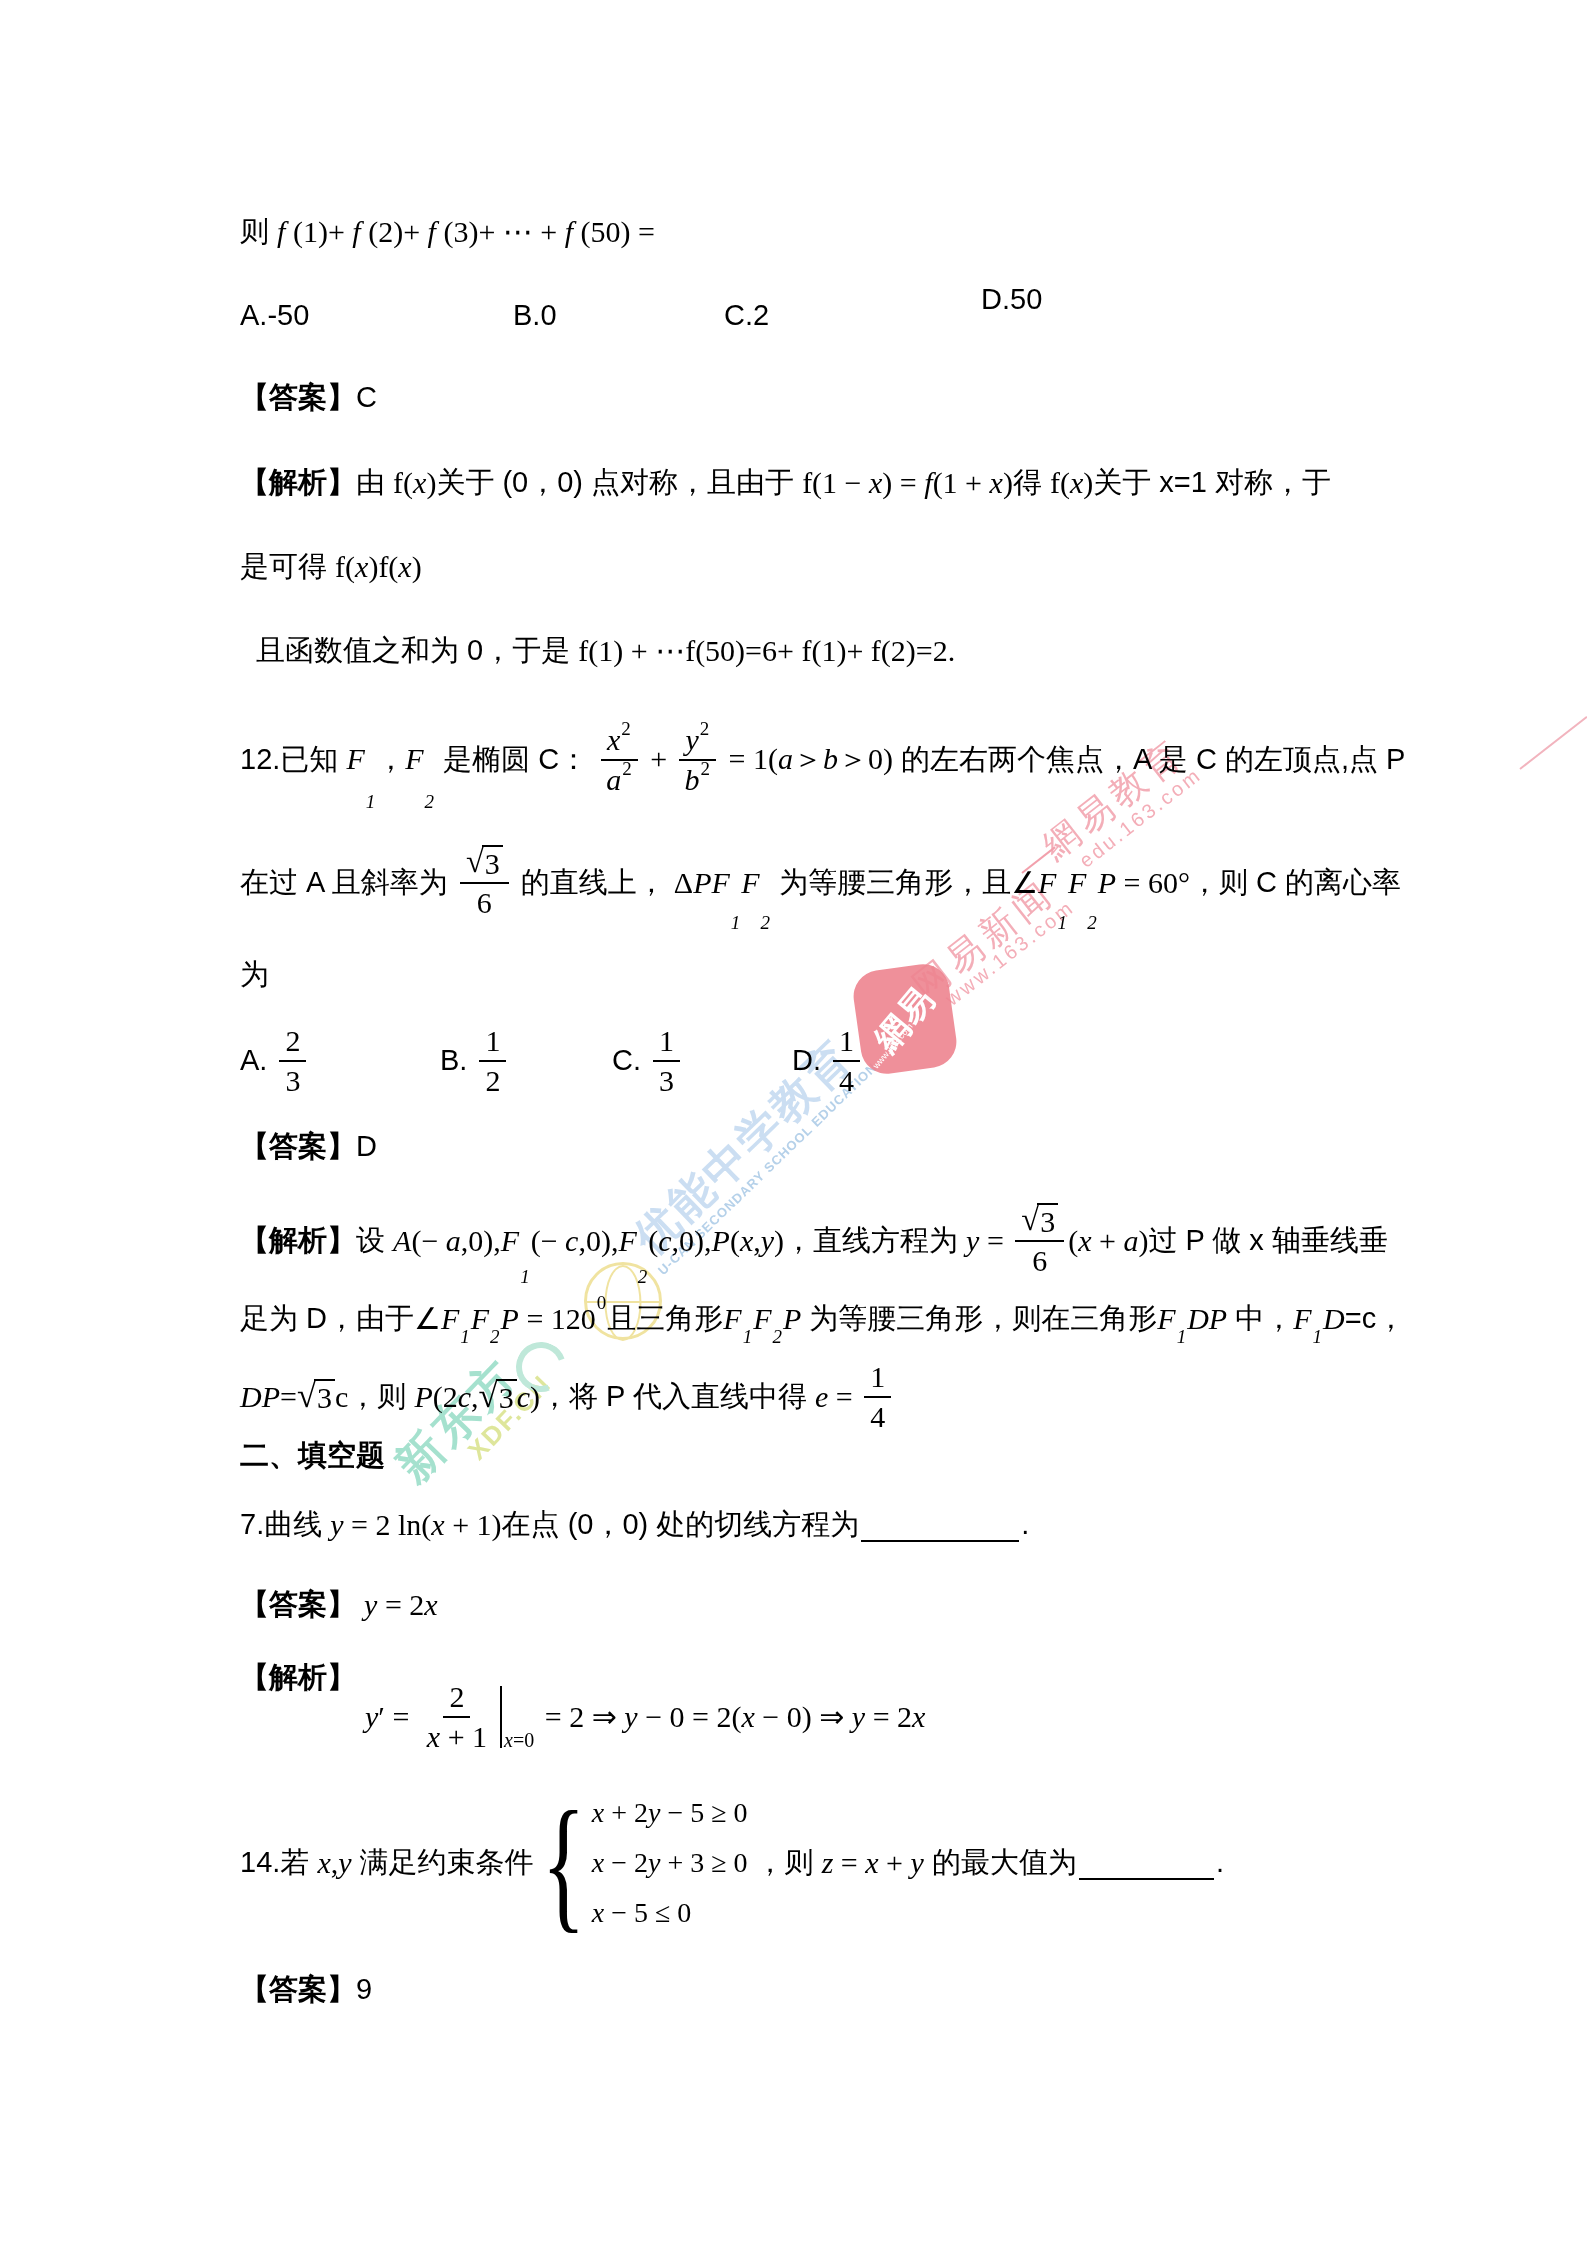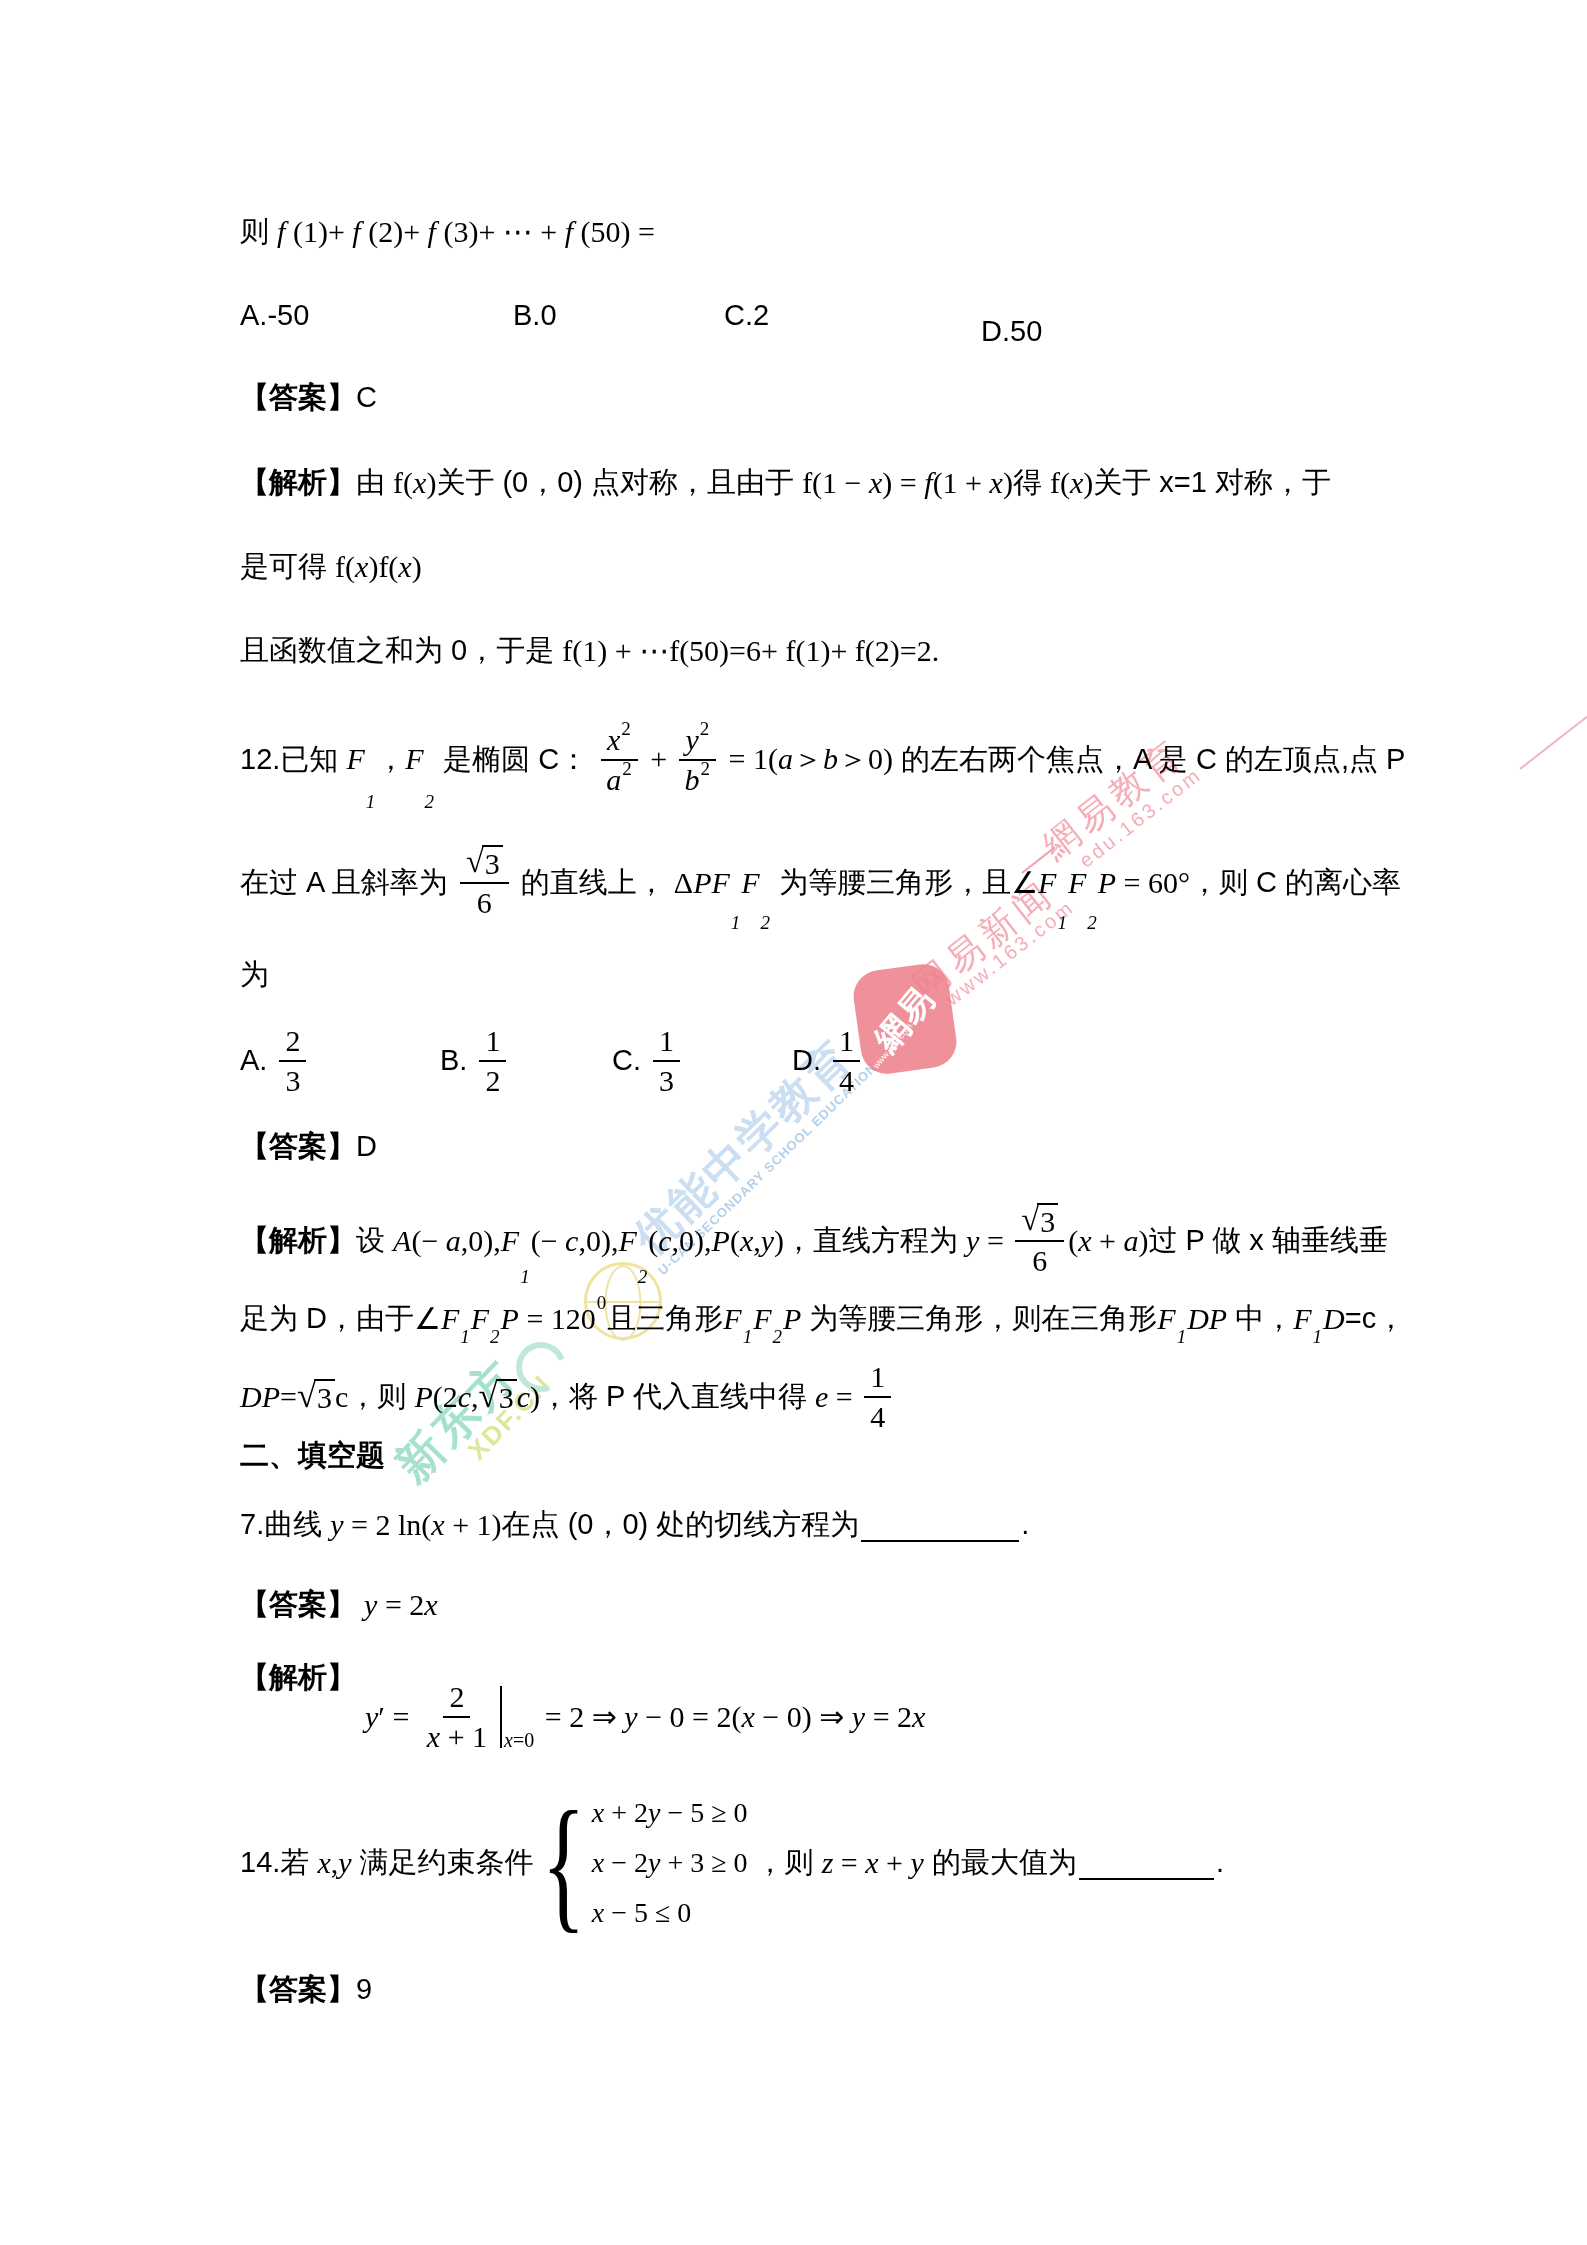--- a/index.html
+++ b/index.html
@@ -67,25 +67,25 @@
         <div class="gv" style="border: 2px solid rgb(240, 227, 160);"></div>
         <div class="gh" style="border-top: 2px solid rgb(240, 227, 160);"></div>
       </div>
       <div class="wm-swirl" style="left: 516px; top: 1342px; width: 38px; height: 38px; border-width: 6px; border-style: solid; border-color: rgb(191, 232, 217) transparent rgb(191, 232, 217) rgb(191, 232, 217); border-image: initial; transform: rotate(25deg);"></div>
     </div>
   <div id="content-layer">
       <div class="line" style="top: 208px; left: 240px; height: 48px;"><span class="cn">则 </span><span class="math"><i>f</i> (1)+ <i>f</i> (2)+ <i>f</i> (3)+ ⋯ + <i>f</i> (50) =</span></div>
       <div class="line" style="top: 296px; left: 240px; height: 40px;"><span class="cn">A.-50</span></div>
       <div class="line" style="top: 296px; left: 513px; height: 40px;"><span class="cn">B.0</span></div>
       <div class="line" style="top: 296px; left: 724px; height: 40px;"><span class="cn">C.2</span></div>
-      <div class="line" style="top: 312px; left: 981px; height: 40px; justify-content: center;"><span class="cn">D.50</span></div>
+      <div class="line" style="top: 280px; left: 981px; height: 40px; justify-content: center;"><span class="cn">D.50</span></div>
       <div class="line" style="top: 378px; left: 240px; height: 40px;"><span class="cn b">【答案】</span><span class="cn">C</span></div>
       <div class="line" style="top: 461px; left: 240px; height: 44px;"><span class="cn b">【解析】</span><span class="cn">由 </span><span class="math">f(</span><span class="math"><i>x</i></span><span class="math">)</span><span class="cn">关于 (0，0) 点对称，且由于 </span><span class="math">f(1 − </span><span class="math"><i>x</i></span><span class="math">) = </span><span class="math"><i>f</i></span><span class="math">(1 + </span><span class="math"><i>x</i></span><span class="math">)</span><span class="cn">得 </span><span class="math">f(</span><span class="math"><i>x</i></span><span class="math">)</span><span class="cn">关于 x=1 对称，于</span></div>
       <div class="line" style="top: 545px; left: 240px; height: 44px;"><span class="cn">是可得 </span><span class="math">f(</span><span class="math"><i>x</i></span><span class="math">)</span><span class="math">f(</span><span class="math"><i>x</i></span><span class="math">)</span></div>
-      <div class="line" style="top: 629px; left: 240px; height: 44px;"><span class="cn">且函数值之和为 0，于是 </span><span class="math">f(1) + ⋯f(50)=6+ f(1)+ f(2)=2.</span></div>
+      <div class="line" style="top: 629px; left: 256px; height: 44px;"><span class="cn">且函数值之和为 0，于是 </span><span class="math">f(1) + ⋯f(50)=6+ f(1)+ f(2)=2.</span></div>
       <div class="line" style="top: 712px; left: 240px; height: 95px;"><span class="cn">12.已知 </span><span class="math"><i>F</i></span><span class="sb">1</span><span class="cn">，</span><span class="math"><i>F</i></span><span class="sb">2</span><span class="cn"> 是椭圆 C： </span><span class="frac"><span class="fn"><span class="math"><i>x</i></span><span class="sp">2</span></span><span class="fd"><span class="math"><i>a</i></span><span class="sp">2</span></span></span><span class="math"> + </span><span class="frac"><span class="fn"><span class="math"><i>y</i></span><span class="sp">2</span></span><span class="fd"><span class="math"><i>b</i></span><span class="sp">2</span></span></span><span class="math"> = 1</span><span class="math">(<i>a</i>＞<i>b</i>＞0)</span><span class="cn"> 的左右两个焦点，A 是 C 的左顶点,点 P</span></div>
       <div class="line" style="top: 838px; left: 240px; height: 90px;"><span class="cn">在过 A 且斜率为 </span><span class="frac"><span class="fn"><span class="sqrt"><span class="rad">√</span><span class="bod"><span class="math">3</span></span></span></span><span class="fd"><span class="math">6</span></span></span><span class="cn"> 的直线上， </span><span class="math">Δ</span><span class="math"><i>P</i><i>F</i></span><span class="sb">1</span><span class="math"><i>F</i></span><span class="sb">2</span><span class="cn"> 为等腰三角形，且</span><span class="math">∠</span><span class="math"><i>F</i></span><span class="sb">1</span><span class="math"><i>F</i></span><span class="sb">2</span><span class="math"><i>P</i></span><span class="math"> = 60°</span><span class="cn">，则 C 的离心率</span></div>
       <div class="line" style="top: 955px; left: 240px; height: 40px;"><span class="cn">为</span></div>
       <div class="line" style="top: 1022px; left: 240px; height: 78px;"><span class="cn">A. </span><span class="frac"><span class="fn"><span class="math">2</span></span><span class="fd"><span class="math">3</span></span></span></div>
       <div class="line" style="top: 1022px; left: 440px; height: 78px;"><span class="cn">B. </span><span class="frac"><span class="fn"><span class="math">1</span></span><span class="fd"><span class="math">2</span></span></span></div>
       <div class="line" style="top: 1022px; left: 612px; height: 78px;"><span class="cn">C. </span><span class="frac"><span class="fn"><span class="math">1</span></span><span class="fd"><span class="math">3</span></span></span></div>
       <div class="line" style="top: 1022px; left: 792px; height: 78px;"><span class="cn">D. </span><span class="frac"><span class="fn"><span class="math">1</span></span><span class="fd"><span class="math">4</span></span></span></div>
       <div class="line" style="top: 1127px; left: 240px; height: 40px;"><span class="cn b">【答案】</span><span class="cn">D</span></div>
       <div class="line" style="top: 1200px; left: 240px; height: 82px;"><span class="cn b">【解析】</span><span class="cn">设 </span><span class="math"><i>A</i>(− <i>a</i>,0),<i>F</i></span><span class="sb">1</span><span class="math">(− <i>c</i>,0),<i>F</i></span><span class="sb">2</span><span class="math">(<i>c</i>,0),<i>P</i>(<i>x</i>,<i>y</i>)</span><span class="cn">，直线方程为 </span><span class="math"><i>y</i></span><span class="math"> = </span><span class="frac"><span class="fn"><span class="sqrt"><span class="rad">√</span><span class="bod"><span class="math">3</span></span></span></span><span class="fd"><span class="math">6</span></span></span><span class="math">(<i>x</i> + <i>a</i>)</span><span class="cn">过 P 做 x 轴垂线垂</span></div>
       <div class="line" style="top: 1296px; left: 240px; height: 46px;"><span class="cn">足为 D，由于</span><span class="math">∠</span><span class="math"><i>F</i></span><span class="sb">1</span><span class="math"><i>F</i></span><span class="sb">2</span><span class="math"><i>P</i></span><span class="math"> = 120</span><span class="sp">0</span><span class="cn">且三角形</span><span class="math"><i>F</i></span><span class="sb">1</span><span class="math"><i>F</i></span><span class="sb">2</span><span class="math"><i>P</i></span><span class="cn"> 为等腰三角形，则在三角形</span><span class="math"><i>F</i></span><span class="sb">1</span><span class="math"><i>D</i><i>P</i></span><span class="cn"> 中，</span><span class="math"><i>F</i></span><span class="sb">1</span><span class="math"><i>D</i></span><span class="cn">=c，</span></div>

